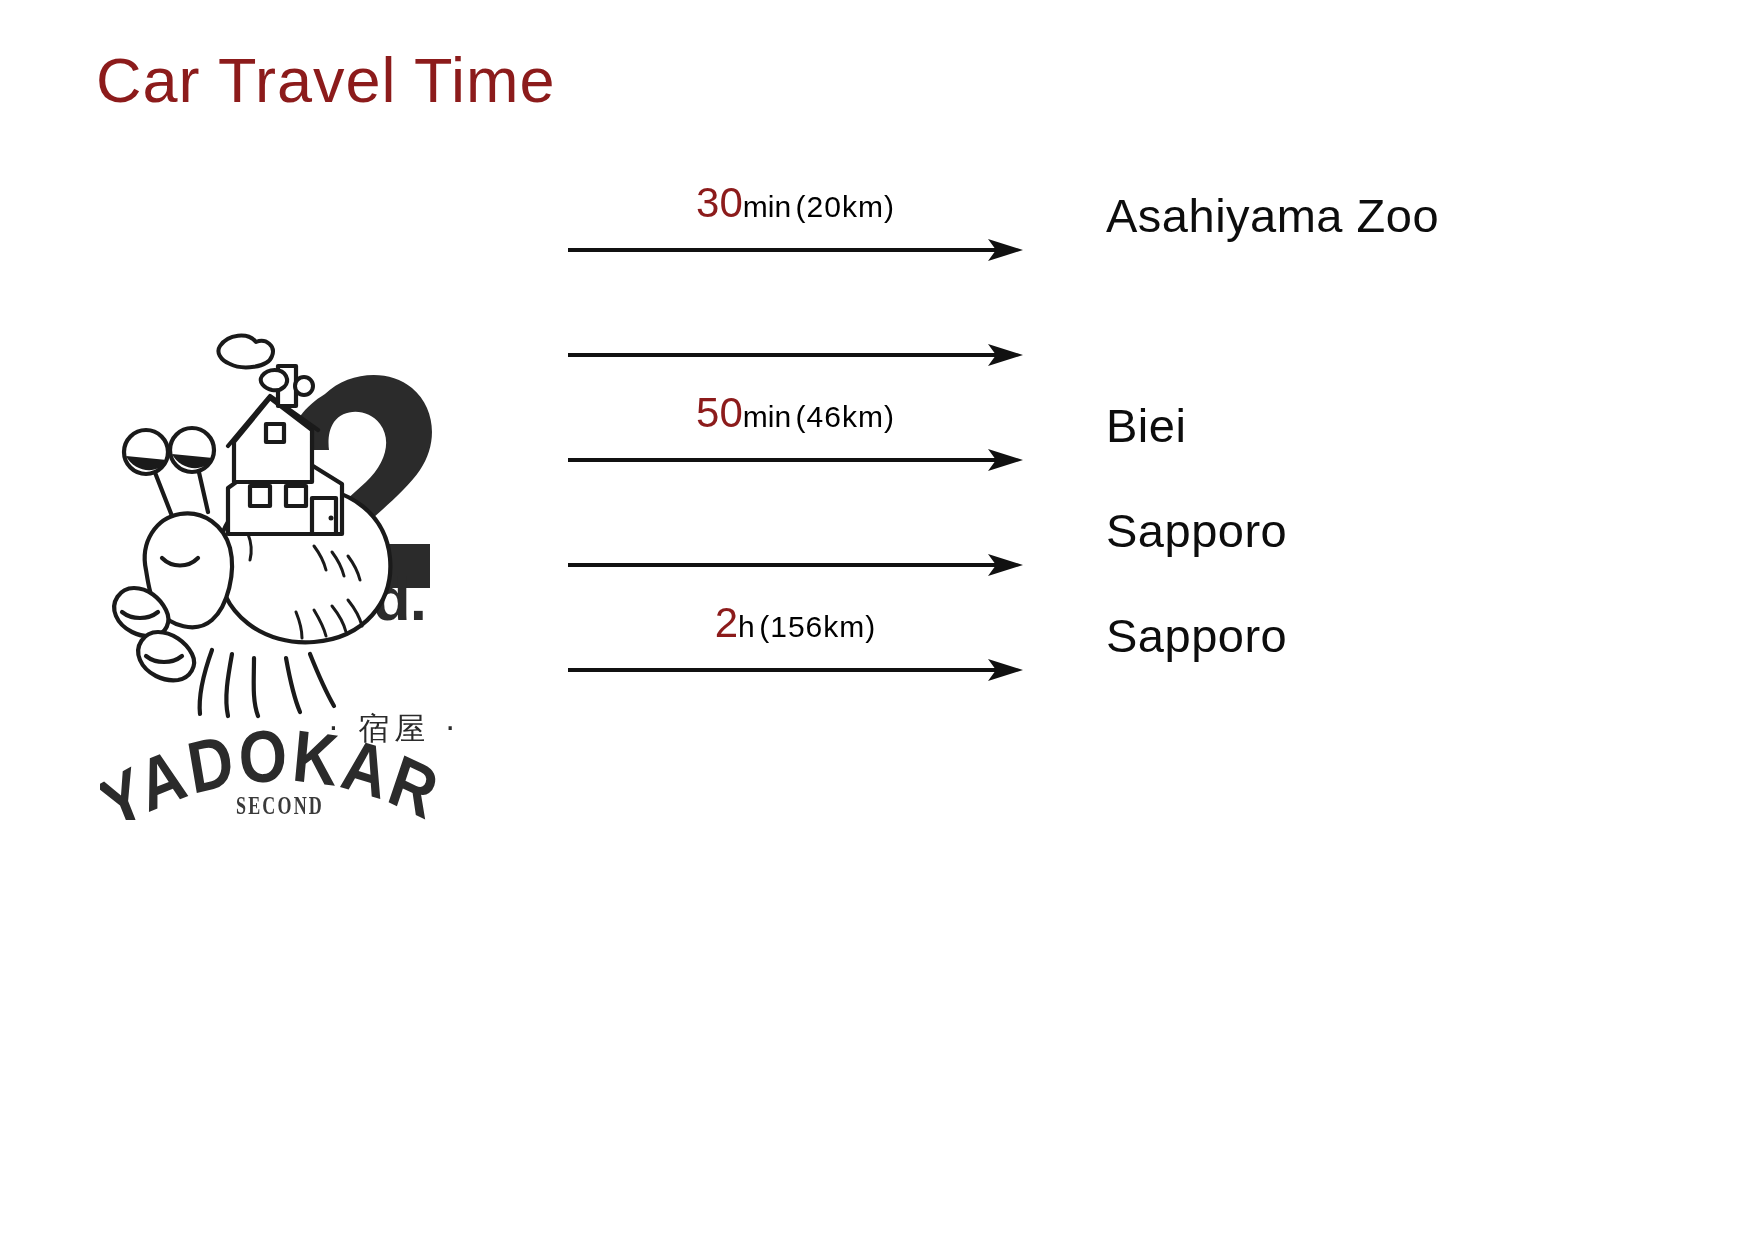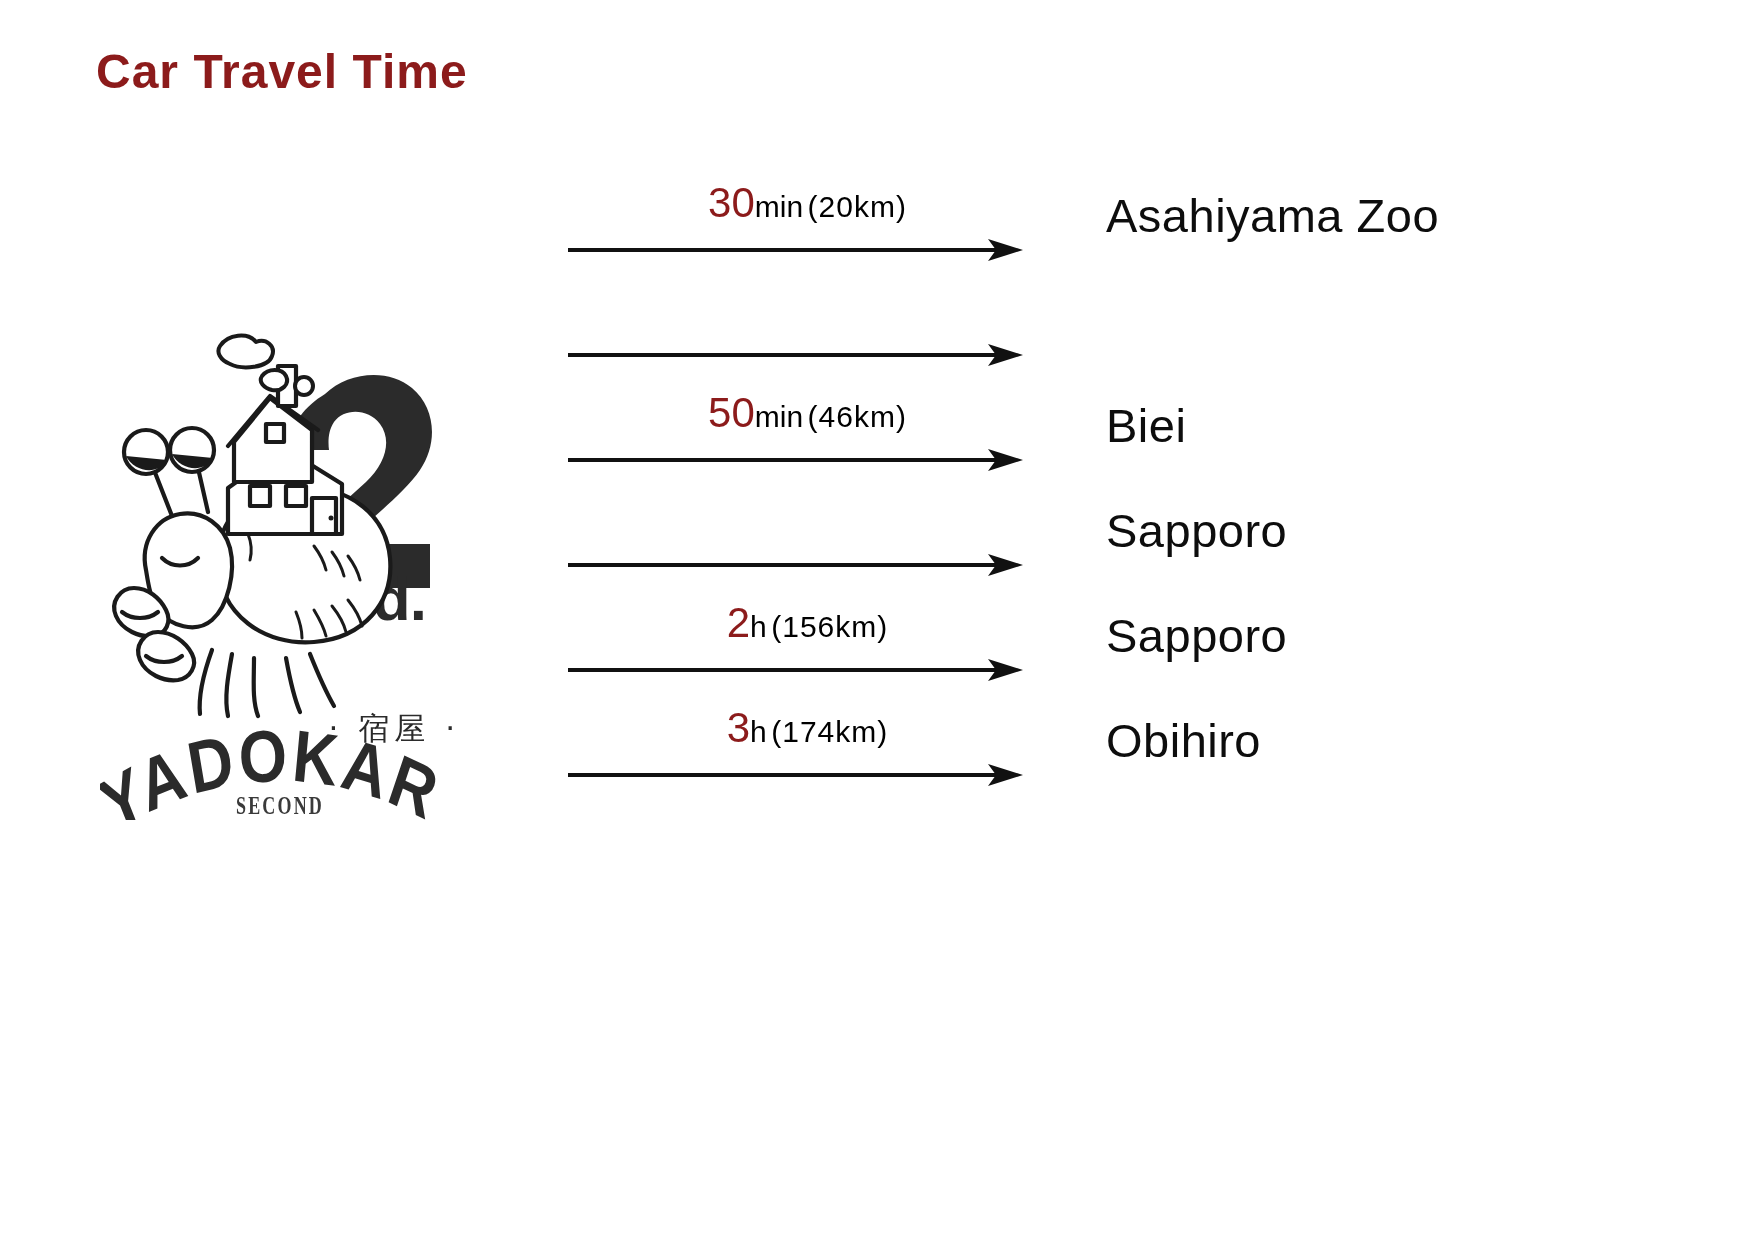--- a/index.html
+++ b/index.html
@@ -15,22 +15,22 @@
     overflow: hidden;
     font-family: "Liberation Sans", "DejaVu Sans", sans-serif;
     color: #000000;
   }
 
   
   .page-title {
     position: absolute;
     left: 96px;
     top: 44px;
-    font-size: 48px;
-    font-weight: 700;
+    font-size: 63px;
+    font-weight: 400;
     letter-spacing: 1px;
     color: #8c1b1b;
     line-height: 1.15;
     white-space: nowrap;
   }
 
   
   .logo-block {
     position: absolute;
     left: 100px;
@@ -101,21 +101,21 @@
     position: absolute;
     left: 0;
     top: 55px;
     width: 455px;
     height: 26px;
   }
   .route-arrow svg { display: block; width: 455px; height: 26px; }
 
   .route-label {
     position: absolute;
-    left: 12px;
+    left: 0;
     top: 0;
     width: 455px;
     text-align: center;
     white-space: nowrap;
     line-height: 1;
   }
   .route-label .num {
     color: #8c1b1b;
     font-size: 42px;
     font-weight: 400;
@@ -307,27 +307,15 @@
     </div>
     <div class="route-arrow">
       <svg viewBox="0 0 455 26" xmlns="http://www.w3.org/2000/svg">
         <line x1="0" y1="13" x2="428" y2="13" stroke="#111111" stroke-width="4"></line>
         <path d="M455 13 L420 2 L428 13 L420 24 Z" fill="#111111"></path>
       </svg>
     </div>
     <div class="route-dest">Sapporo</div>
   </div>
 
-  <div class="route-row" style="top:707px;">
-    <div class="route-label">
-      <span class="num">3</span><span class="unit">h</span>&nbsp;<span class="dist">(174km)</span>
-    </div>
-    <div class="route-arrow">
-      <svg viewBox="0 0 455 26" xmlns="http://www.w3.org/2000/svg">
-        <line x1="0" y1="13" x2="428" y2="13" stroke="#111111" stroke-width="4"></line>
-        <path d="M455 13 L420 2 L428 13 L420 24 Z" fill="#111111"></path>
-      </svg>
-    </div>
-    <div class="route-dest">Obihiro</div>
-  </div>
 
 
 </div>
 
 </body></html>

